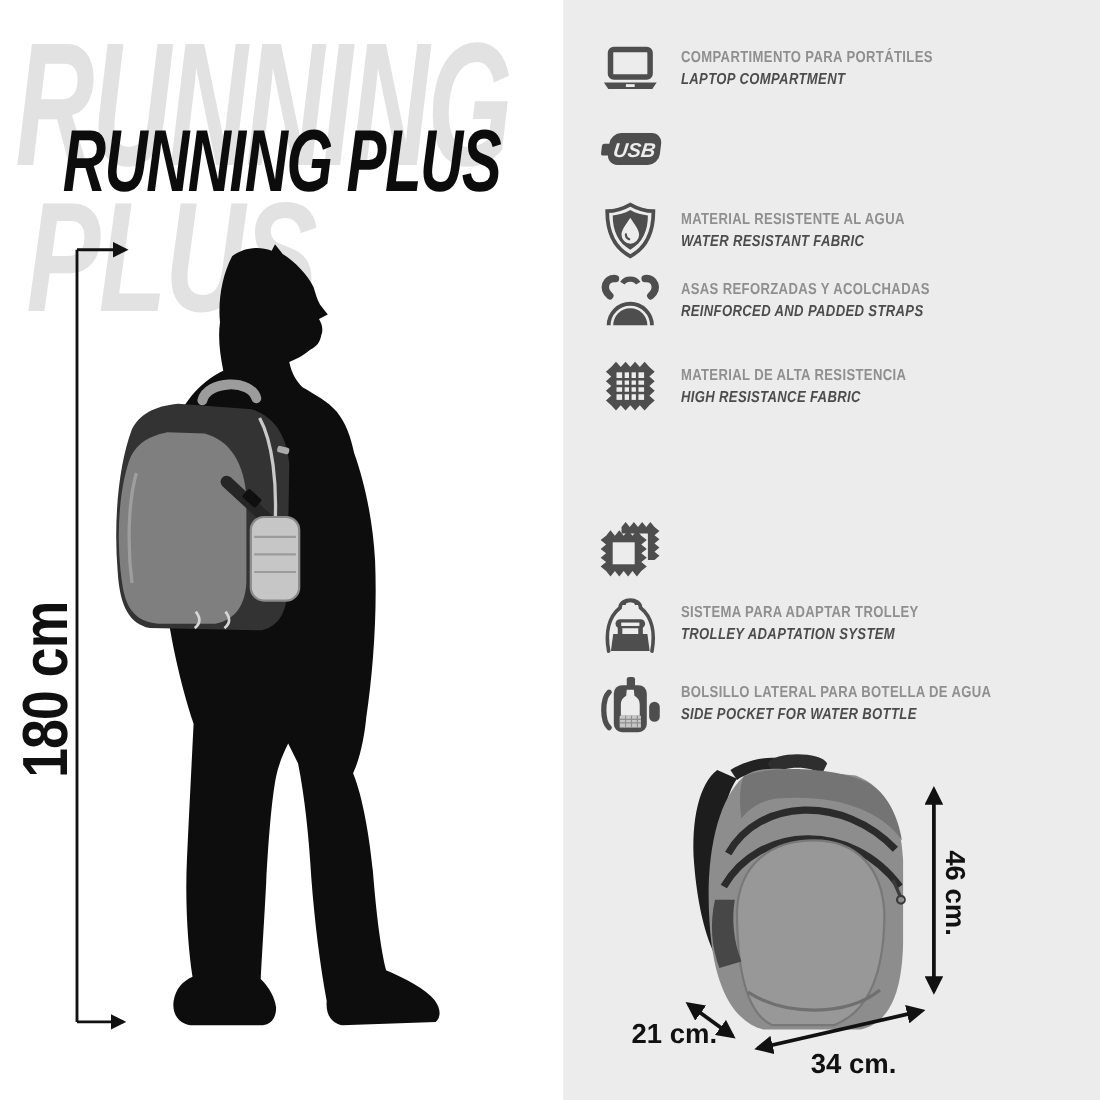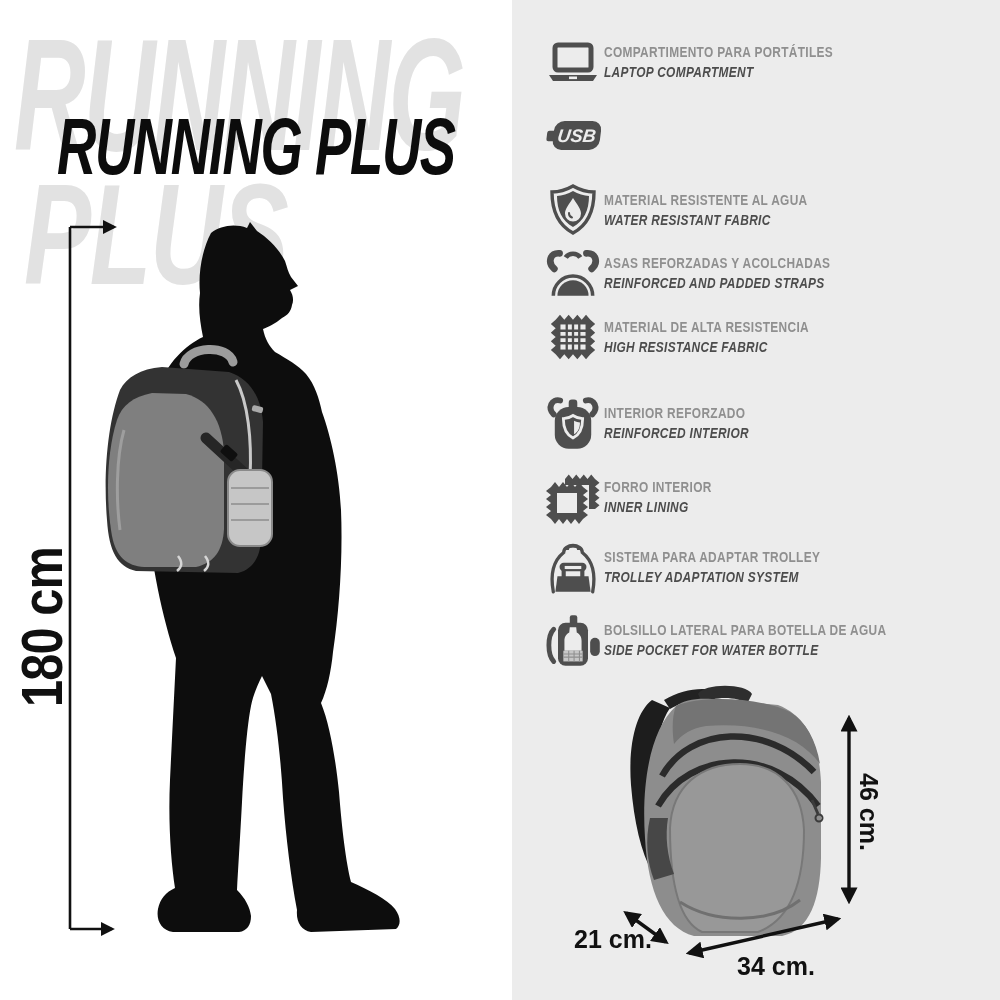--- a/index.html
+++ b/index.html
@@ -21,21 +21,21 @@
     letter-spacing:-2px;z-index:3;
   }
   .height-label{
     position:absolute;left:-61px;top:597px;width:206px;height:60px;line-height:60px;
     text-align:center;transform:rotate(-90deg) scaleX(.84);
     font-weight:bold;font-size:58px;color:#101010;z-index:4;letter-spacing:-1px;white-space:nowrap;
   }
   .man-svg{position:absolute;left:0;top:0;width:512px;height:1000px;z-index:2;}
   .feat{position:absolute;display:flex;align-items:center;height:64px;left:542px;width:455px;z-index:2;}
   .ficon{flex:0 0 62px;width:62px;height:62px;display:flex;align-items:center;justify-content:center;}
-  .ftxt{min-width:0;}
+  .ftxt{margin-left:15px;min-width:0;}
   .es{font-size:14.5px;font-weight:bold;color:#8f8f8f;letter-spacing:.4px;white-space:nowrap;
       transform:scaleX(.82);transform-origin:left center;line-height:1.25;}
   .en{font-size:14.5px;font-weight:bold;font-style:italic;color:#4c4c4c;letter-spacing:.4px;
       white-space:nowrap;transform:scaleX(.82);transform-origin:left center;margin-top:3px;line-height:1.2;}
   .note{font-size:11px;}
   .subnote{font-size:11px;font-weight:bold;font-style:italic;color:#4c4c4c;letter-spacing:.3px;
       white-space:nowrap;transform:scaleX(.82);transform-origin:left center;margin-top:1px;line-height:1.1;}
   .product-svg{position:absolute;left:512px;top:660px;width:488px;height:340px;z-index:2;}
   svg text{font-family:"Liberation Sans",sans-serif;}
 </style>
@@ -150,74 +150,54 @@
         <path d="M21 13 A8 7 0 0 1 35 13" fill="none" stroke="#4e4e4e" stroke-width="4.5"></path>
         <path d="M13 50 A15 15 0 0 1 43 50 Z" fill="#4e4e4e"></path>
       </svg>
     </div>
     <div class="ftxt">
       <div class="es">ASAS REFORZADAS Y ACOLCHADAS</div>
       <div class="en">REINFORCED AND PADDED STRAPS</div>
     </div>
   </div>
 
-  <div class="feat" style="top:305px">
+  <div class="feat" style="top:319px">
     <div class="ficon">
       <svg viewBox="0 0 56 56" width="54" height="54">
         <path fill="#4e4e4e" d="M10 10 h36 v36 h-36 z
           M10 10 l4.5 -5 4.5 5 z m9 0 l4.5 -5 4.5 5 z m9 0 l4.5 -5 4.5 5 z m9 0 l4.5 -5 4.5 5 z
           M46 10 l5 4.5 -5 4.5 z m0 9 l5 4.5 -5 4.5 z m0 9 l5 4.5 -5 4.5 z m0 9 l5 4.5 -5 4.5 z
           M46 46 l-4.5 5 -4.5 -5 z m-9 0 l-4.5 5 -4.5 -5 z m-9 0 l-4.5 5 -4.5 -5 z m-9 0 l-4.5 5 -4.5 -5 z
           M10 46 l-5 -4.5 5 -4.5 z m0 -9 l-5 -4.5 5 -4.5 z m0 -9 l-5 -4.5 5 -4.5 z m0 -9 l-5 -4.5 5 -4.5 z"></path>
         <rect x="15" y="15" width="26" height="26" fill="#ececec"></rect>
         <path d="M21.5 12.5 V43.5 M28 12.5 V43.5 M34.5 12.5 V43.5 M12.5 21.5 H43.5 M12.5 28 H43.5 M12.5 34.5 H43.5" stroke="#4e4e4e" stroke-width="2.4"></path>
       </svg>
     </div>
     <div class="ftxt">
       <div class="es">MATERIAL DE ALTA RESISTENCIA</div>
       <div class="en">HIGH RESISTANCE FABRIC</div>
     </div>
   </div>
 
-  <div class="feat" style="top:391px">
-    <div class="ficon">
-      <svg viewBox="0 0 56 56" width="60" height="60">
-        <path d="M10 20 C4 14 8 5 16 7" fill="none" stroke="#4e4e4e" stroke-width="5.5" stroke-linecap="round"></path>
-        <path d="M46 20 C52 14 48 5 40 7" fill="none" stroke="#4e4e4e" stroke-width="5.5" stroke-linecap="round"></path>
-        <rect x="24" y="6" width="8" height="10" rx="3" fill="#4e4e4e"></rect>
-        <rect x="11" y="13" width="34" height="39" rx="13" fill="#4e4e4e"></rect>
-        <path d="M28 21 C31 23 34 24 37 24 C37 33 34 39 28 42 C22 39 19 33 19 24 C22 24 25 23 28 21 Z" fill="none" stroke="#ececec" stroke-width="2.6"></path>
-        <path d="M29 26 C31 27 33 27.5 34.5 27.5 C34.5 33 32.5 36.5 29 38.5 Z" fill="#ececec"></path>
-      </svg>
-    </div>
-    <div class="ftxt">
-      <div class="es">INTERIOR REFORZADO</div>
-      <div class="en">REINFORCED INTERIOR</div>
-    </div>
-  </div>
 
   <div class="feat" style="top:465px">
     <div class="ficon">
       <svg viewBox="0 0 56 56" width="56" height="56">
         <g fill="#4e4e4e">
           <path d="M20 10 h30 v6 h-30 z M20 10 l3.75 -4.5 3.75 4.5 z m7.5 0 l3.75 -4.5 3.75 4.5 z m7.5 0 l3.75 -4.5 3.75 4.5 z m7.5 0 l3.75 -4.5 3.75 4.5 z"></path>
           <path d="M44 10 h6 v30 h-6 z M50 10 l4.5 3.75 -4.5 3.75 z m0 7.5 l4.5 3.75 -4.5 3.75 z m0 7.5 l4.5 3.75 -4.5 3.75 z m0 7.5 l4.5 3.75 -4.5 3.75 z"></path>
         </g>
         <rect x="2" y="16.5" width="40" height="36" fill="#ececec"></rect>
         <path fill="#4e4e4e" d="M6 18 h32 v32 h-32 z
           M6 18 l4 -5 4 5 z m8 0 l4 -5 4 5 z m8 0 l4 -5 4 5 z m8 0 l4 -5 4 5 z
           M38 18 l5 4 -5 4 z m0 8 l5 4 -5 4 z m0 8 l5 4 -5 4 z m0 8 l5 4 -5 4 z
           M38 50 l-4 5 -4 -5 z m-8 0 l-4 5 -4 -5 z m-8 0 l-4 5 -4 -5 z m-8 0 l-4 5 -4 -5 z
           M6 50 l-5 -4 5 -4 z m0 -8 l-5 -4 5 -4 z m0 -8 l-5 -4 5 -4 z m0 -8 l-5 -4 5 -4 z"></path>
         <rect x="12" y="24" width="20" height="20" fill="#ececec"></rect>
       </svg>
-    </div>
-    <div class="ftxt">
-      <div class="es">FORRO INTERIOR</div>
-      <div class="en">INNER LINING</div>
     </div>
   </div>
 
   <div class="feat" style="top:608px">
     <div class="ficon">
       <svg viewBox="0 0 56 56" width="60" height="60">
         <path d="M10 18 C4 24 4 42 10 48" fill="none" stroke="#4e4e4e" stroke-width="4.5" stroke-linecap="round"></path>
         <rect x="25" y="5" width="7" height="10" rx="2" fill="#4e4e4e"></rect>
         <rect x="14" y="12" width="28" height="40" rx="7" fill="#4e4e4e"></rect>
         <rect x="44" y="26" width="9" height="17" rx="4.5" fill="#4e4e4e"></rect>

